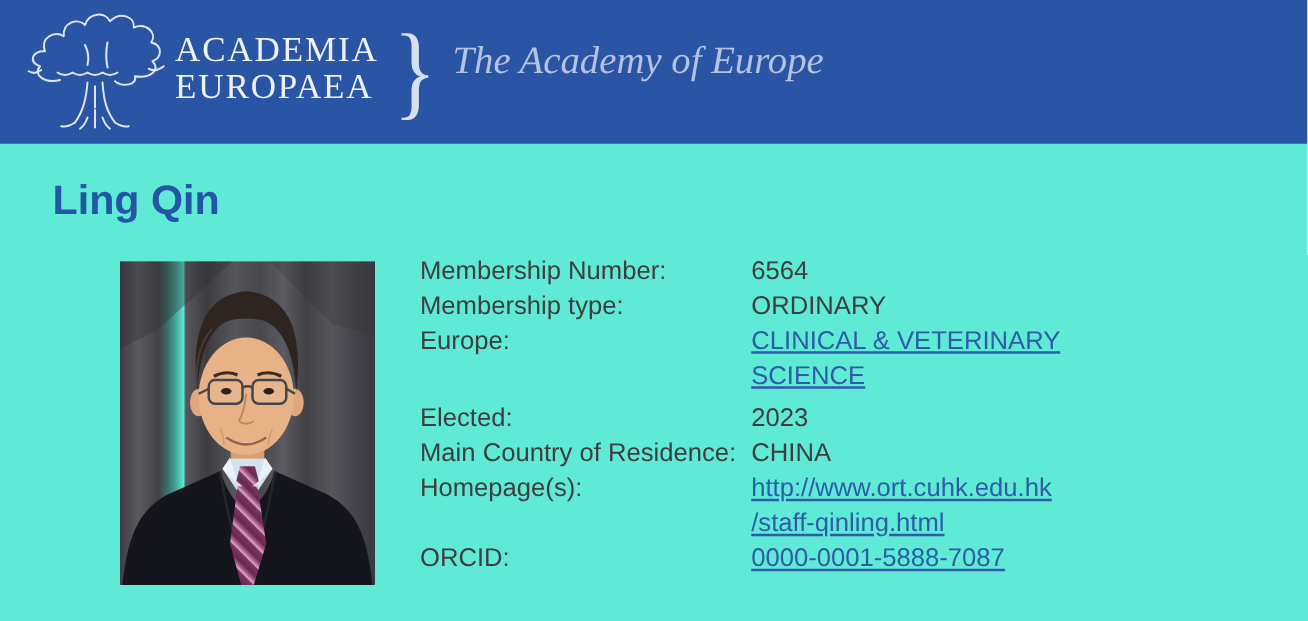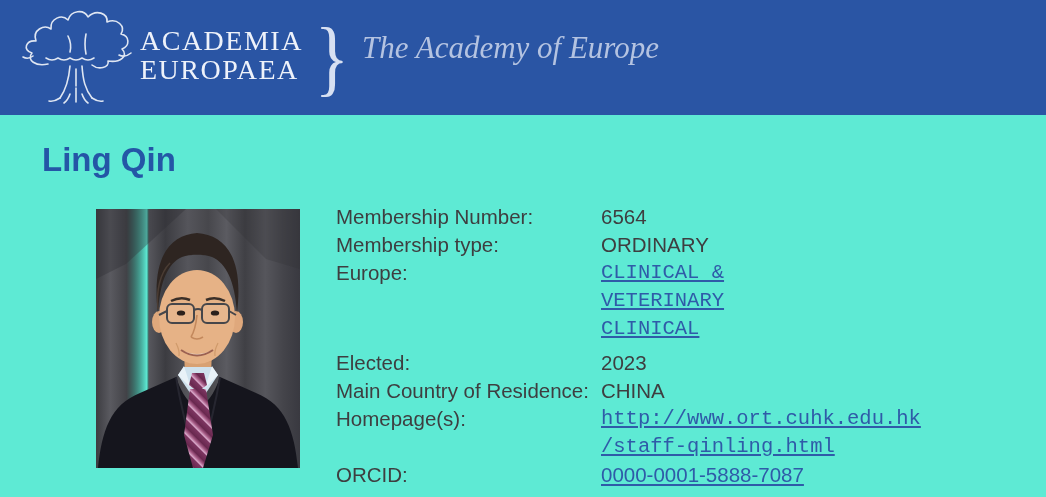--- a/index.html
+++ b/index.html
@@ -50,21 +50,21 @@
   .row { display:flex; align-items:flex-start; }
   .row.gap-after { margin-bottom:6px; }
   .label {
     width:265px; flex:0 0 265px;
     font-size:20.5px; line-height:28px; color:#3e3e40;
   }
   .value { font-size:20.5px; line-height:28px; color:#3e3e40; }
   a.value {
     color:#2f5ba8; text-decoration:underline; cursor:pointer;
   }
-  a.value .line { display:block;font-family:Liberation Mono, monospace; }
+  a.value .line { display:block; }
 </style>
 </head>
 <body>
 
 <div class="page">
 
   <div class="banner">
     <div class="logo-group">
 
       <svg class="tree-logo" viewBox="0 0 118 100" fill="none" stroke="#dfe6f2" stroke-width="1.6" stroke-linecap="round" stroke-linejoin="round">
@@ -166,21 +166,21 @@
 
     <div class="row">
       <div class="label">Membership type:</div>
       <div class="value">ORDINARY</div>
     </div>
 
     <div class="row gap-after">
       <div class="label">Europe:</div>
       <a class="value" href="#">
         <span class="line">CLINICAL &amp; VETERINARY</span>
-        <span class="line">CLINICAL</span>
+        <span class="line">SCIENCE</span>
       </a>
     </div>
 
     <div class="row">
       <div class="label">Elected:</div>
       <div class="value">2023</div>
     </div>
 
     <div class="row">
       <div class="label">Main Country of Residence:</div>

